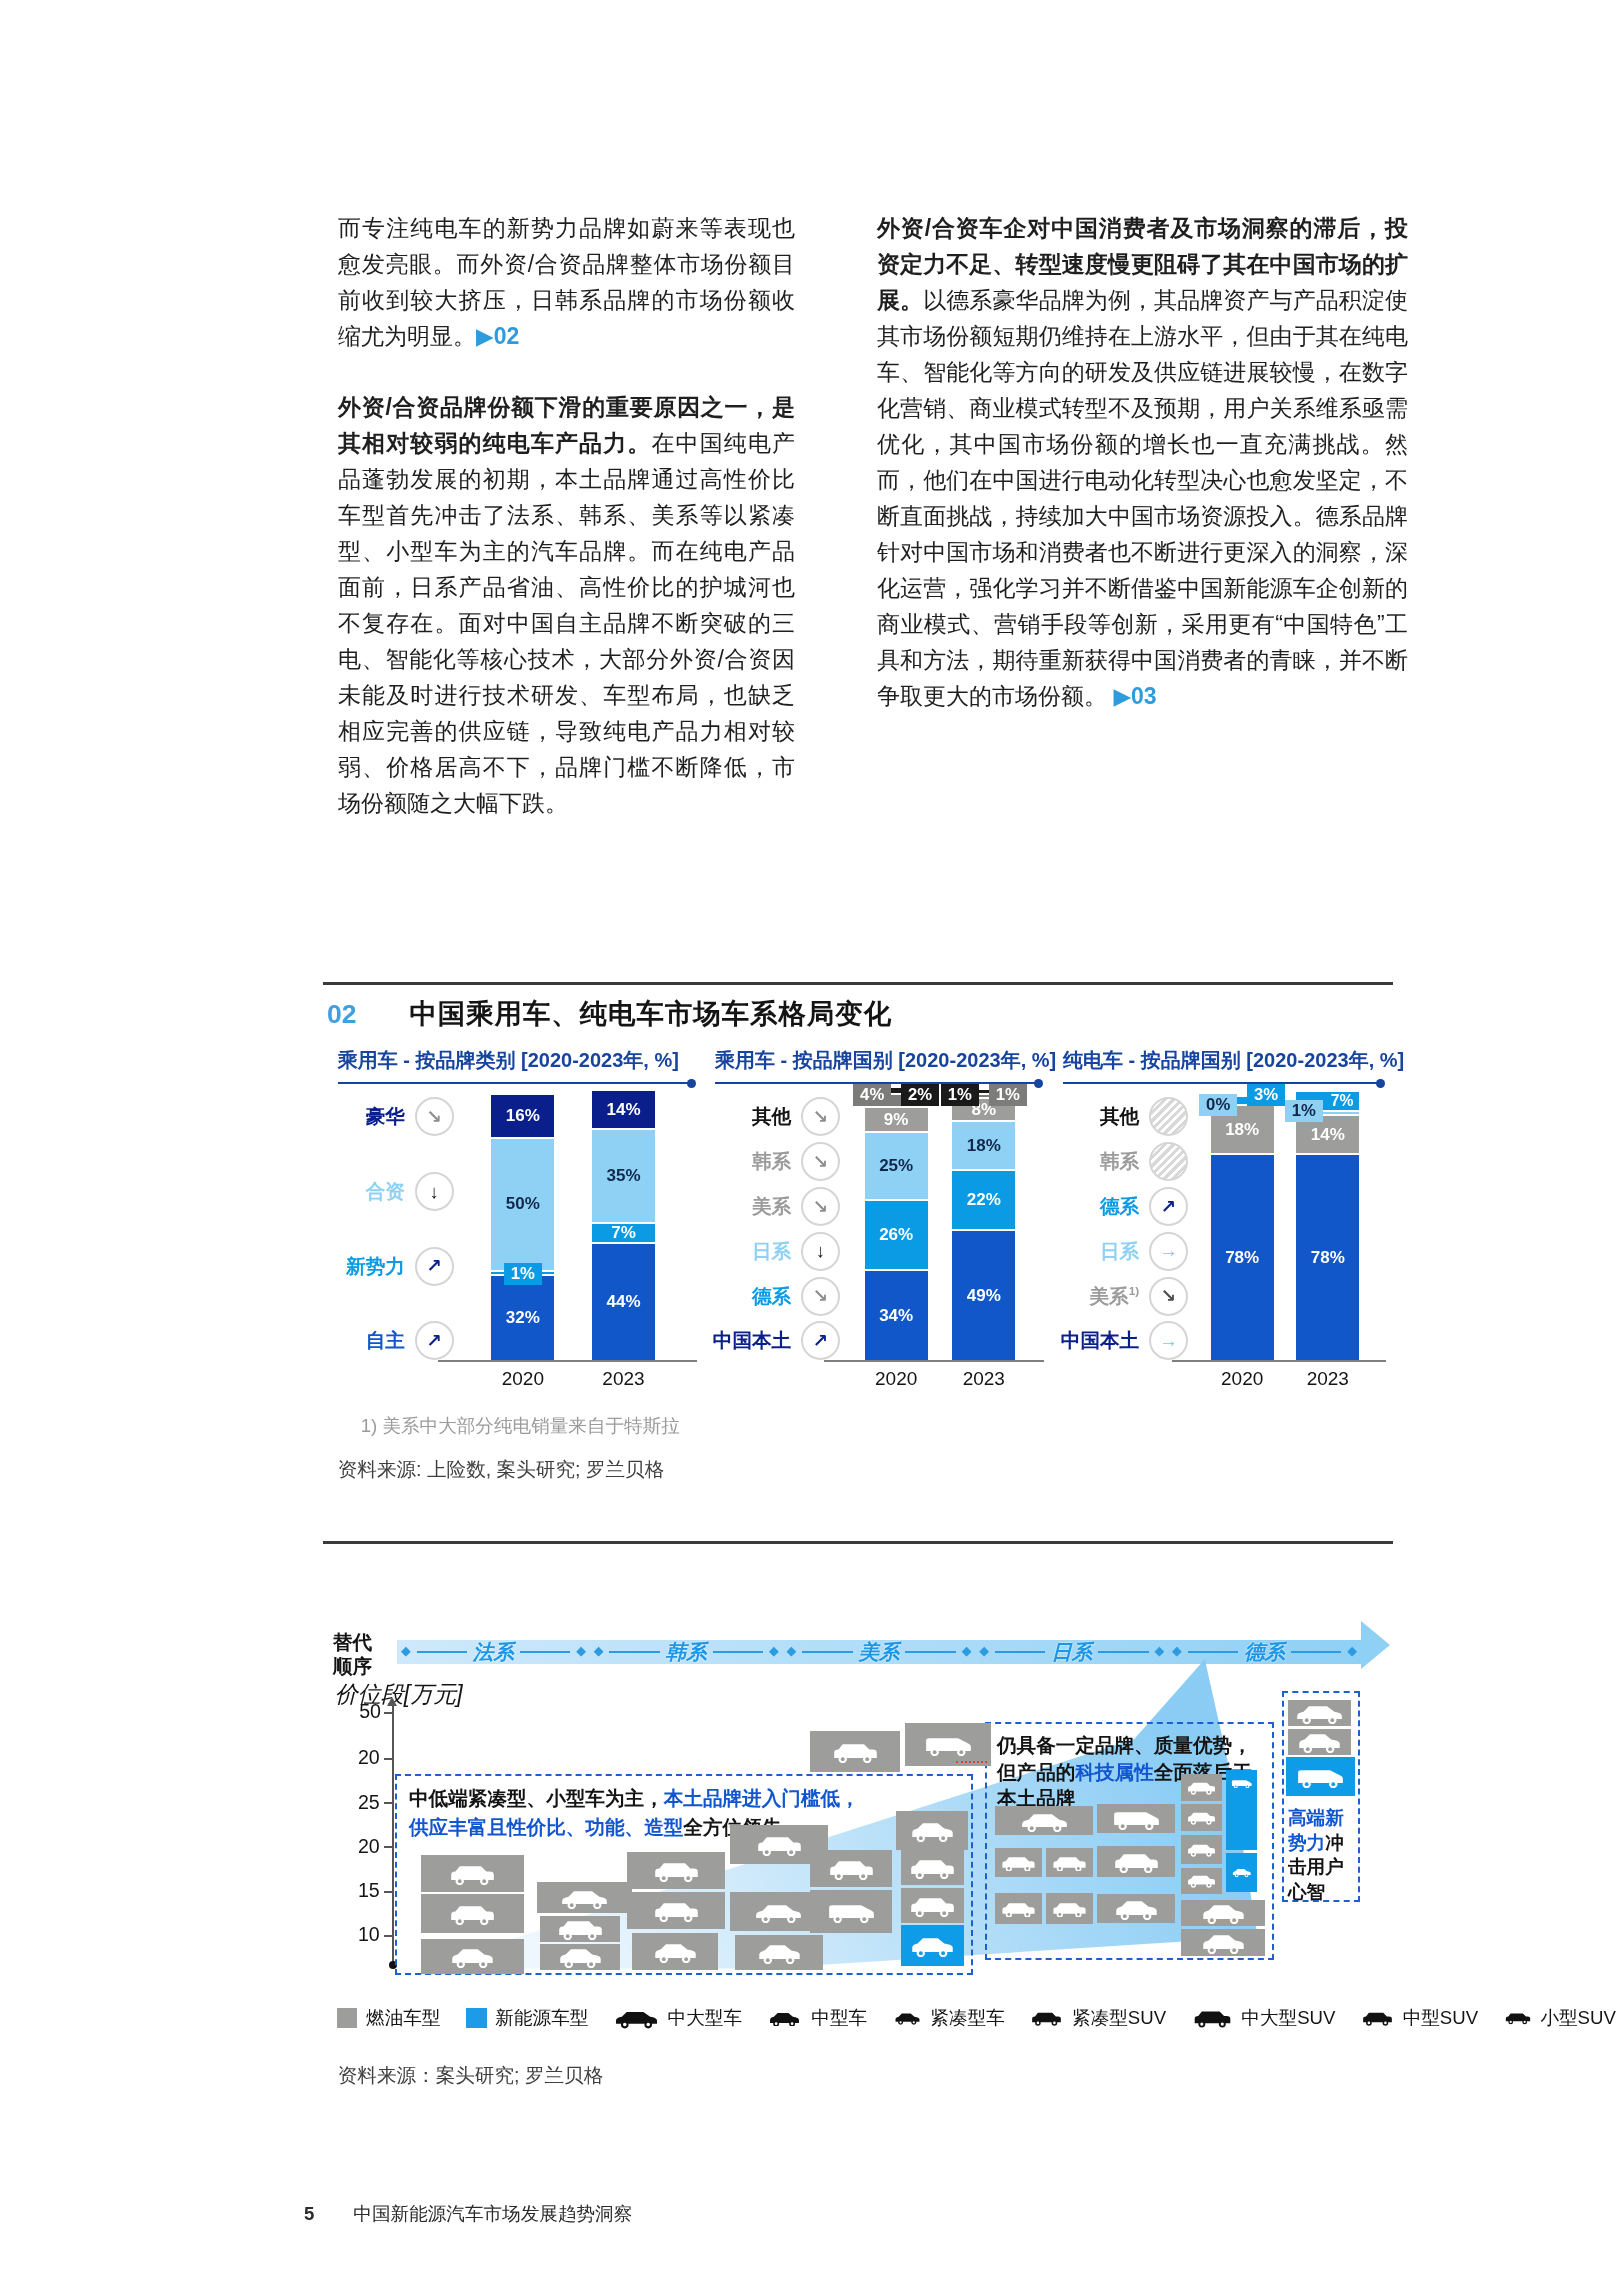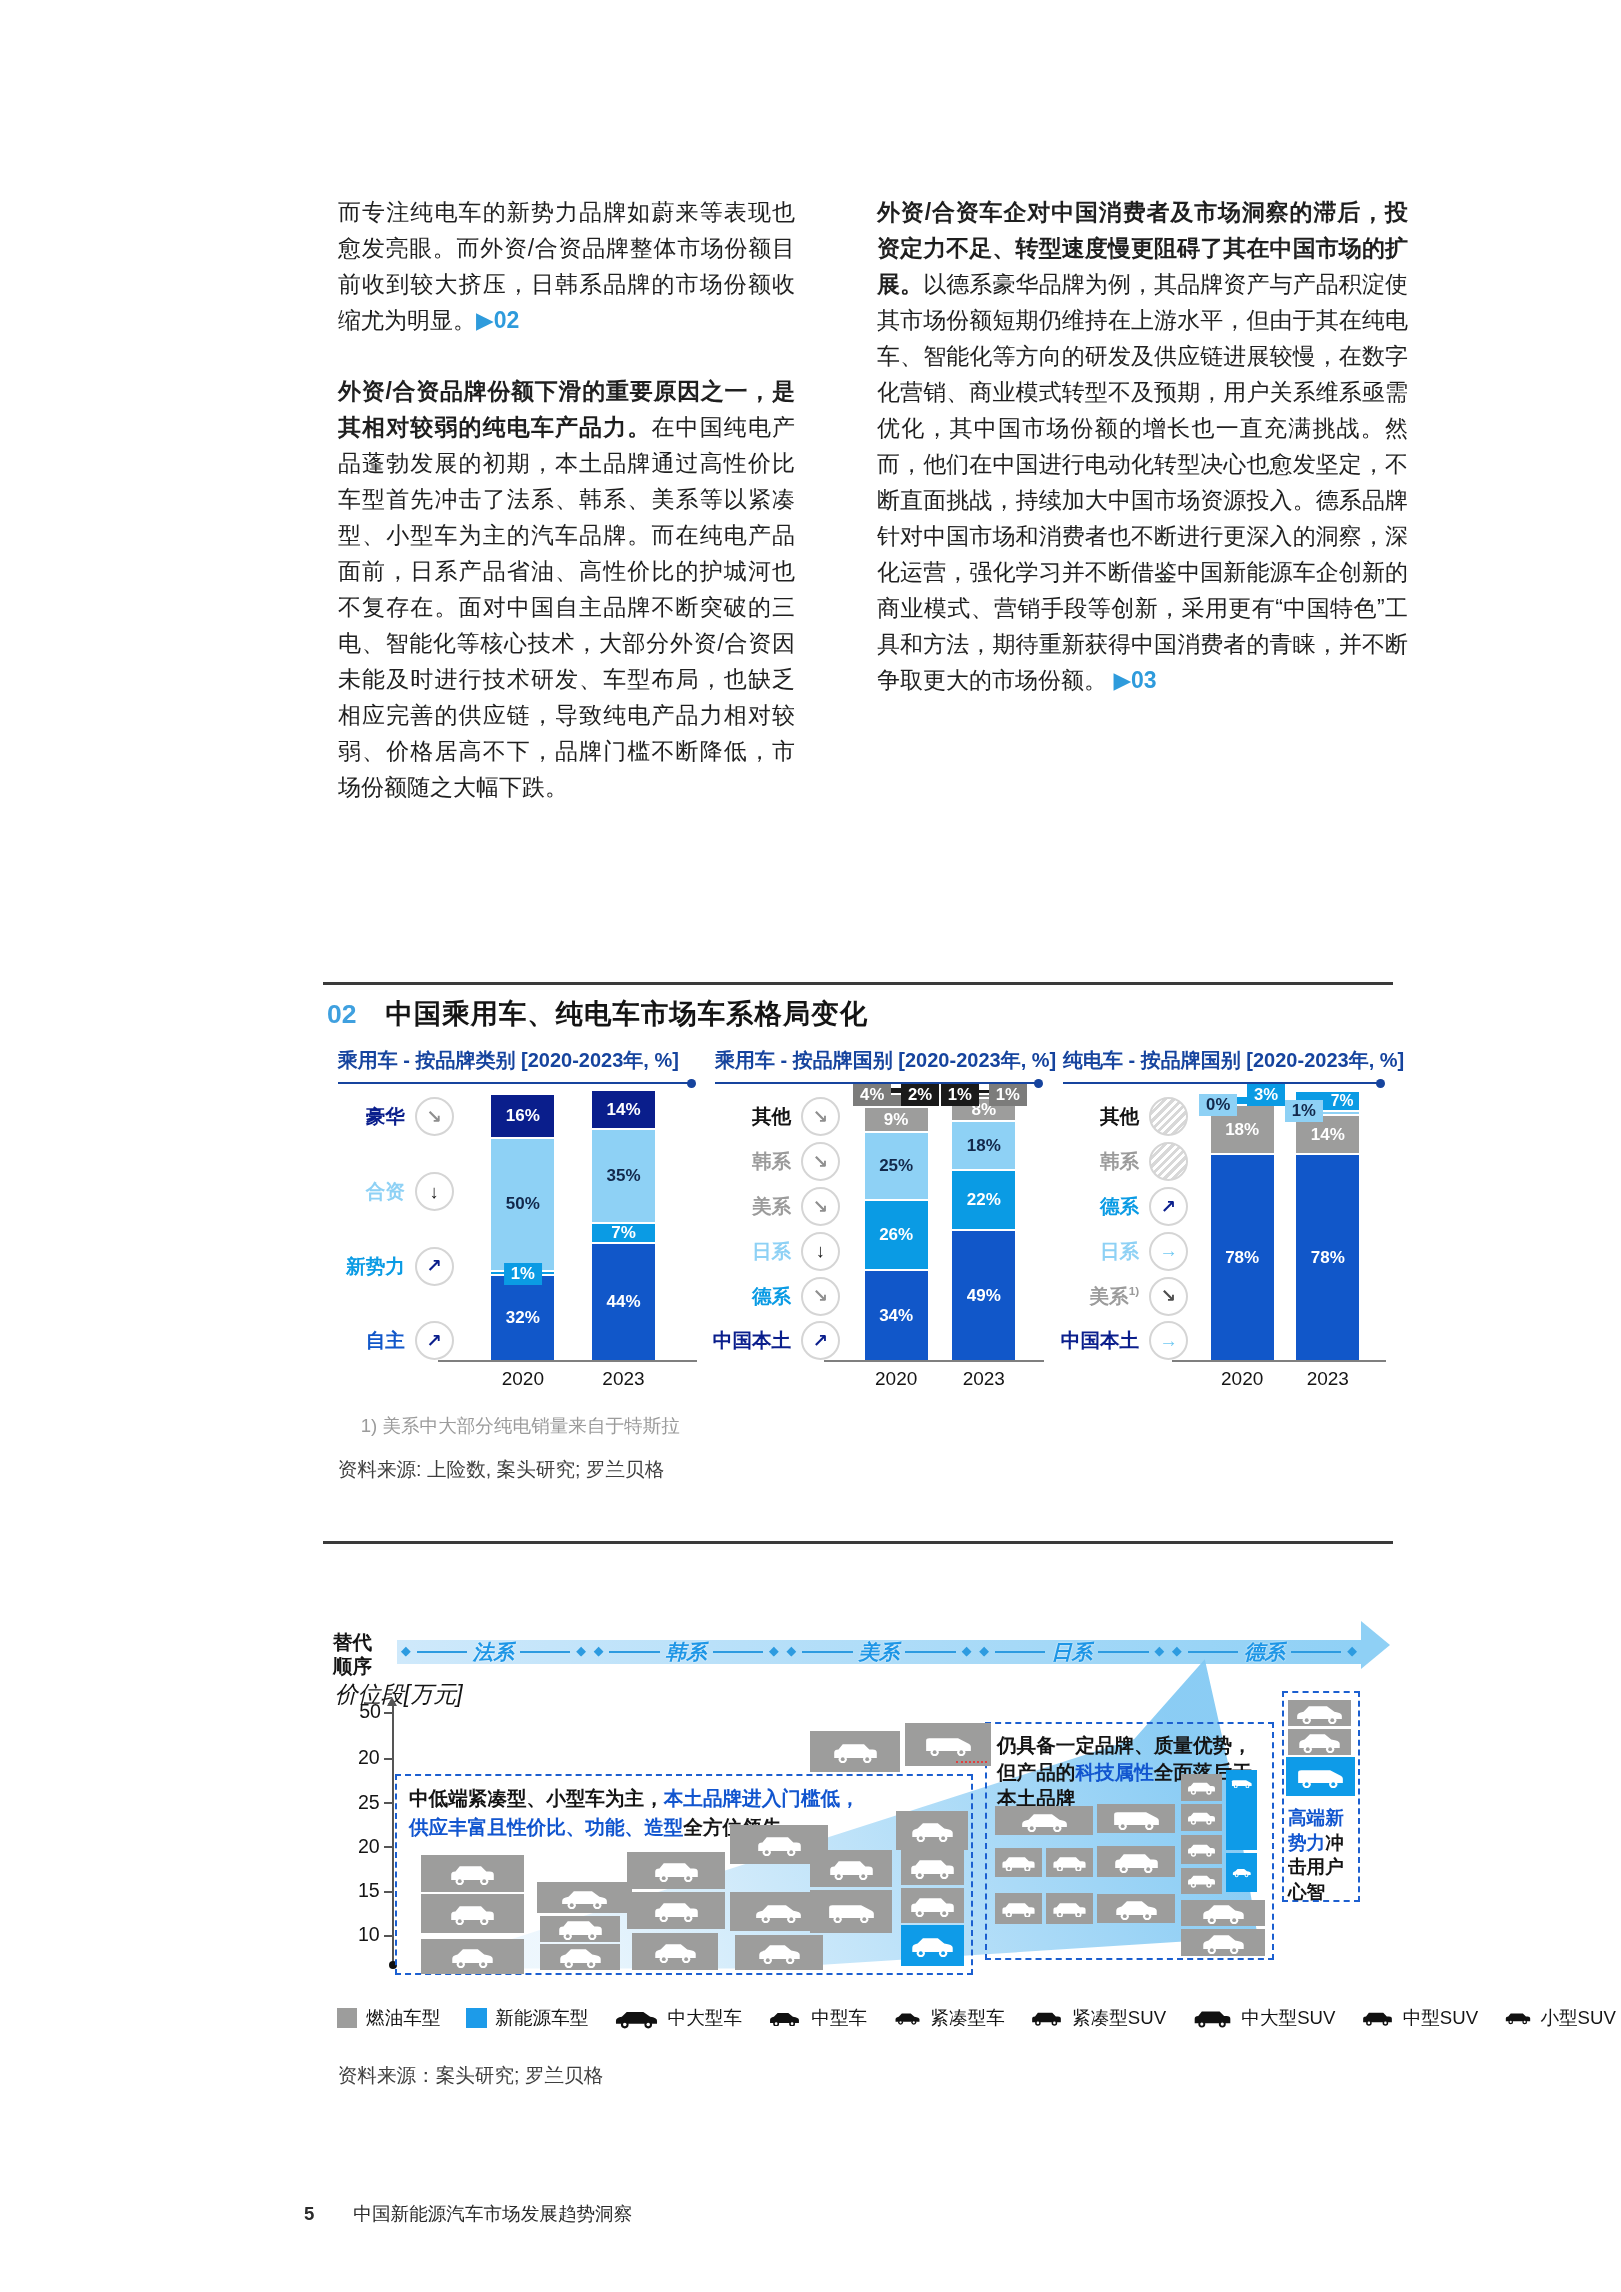--- a/index.html
+++ b/index.html
@@ -1,25 +1,25 @@
 <!DOCTYPE html>
 <html><head>
 <meta charset="utf-8">
 <style>
   html,body{margin:0;padding:0;background:#e8e8e8;}
   .page{position:relative;width:1621px;height:2293px;background:#ffffff;margin:0 auto;
         font-family:"Liberation Sans","DejaVu Sans",sans-serif;color:#1a1a1a;overflow:hidden;}
   .col{position:absolute;top:194px;font-size:23px;line-height:36px;text-align:justify;
        text-justify:distribute;color:#1f1f1f;}
-  .col p{margin:0 0 35px 0;}
+  .col p{margin:16px 0 35px 0;}
   .rule{position:absolute;left:0;right:0;top:0;height:2.9px;background:#3a3a3a;}
   .fig{position:absolute;left:323px;width:1070px;}
   .fighead{position:absolute;top:13.7px;left:3.9px;display:flex;align-items:baseline;gap:29px;}
   .fignum{font-size:26.5px;font-weight:700;color:#3fa0df;}
-  .figtitle{font-size:27.4px;font-weight:700;color:#141414;letter-spacing:1px;}
+  .figtitle{font-size:27.4px;font-weight:700;color:#141414;letter-spacing:1px;margin-left:24px;}
   .figcol{position:absolute;top:65px;}
   .subt{font-size:20px;font-weight:700;color:#16449e;padding-bottom:7.8px;position:relative;
         border-bottom:2.9px solid #16449e;white-space:nowrap;}
   .subt .dot{position:absolute;right:-2.9px;bottom:-5.9px;width:8.8px;height:8.8px;border-radius:50%;background:#16449e;}
   .chartrow{position:relative;margin-top:13.7px;display:flex;}
   .legcol{display:flex;flex-direction:column;justify-content:space-between;height:263px;}
   .legitem{display:flex;align-items:center;justify-content:flex-end;gap:9.8px;}
   .leglab{font-size:19.6px;font-weight:700;white-space:nowrap;}
   .legcirc{width:35px;height:35px;border-radius:50%;background:#fff;border:2px solid #d5d5d5;
            display:flex;align-items:center;justify-content:center;font-size:18.6px;font-weight:900;flex:0 0 auto;}

